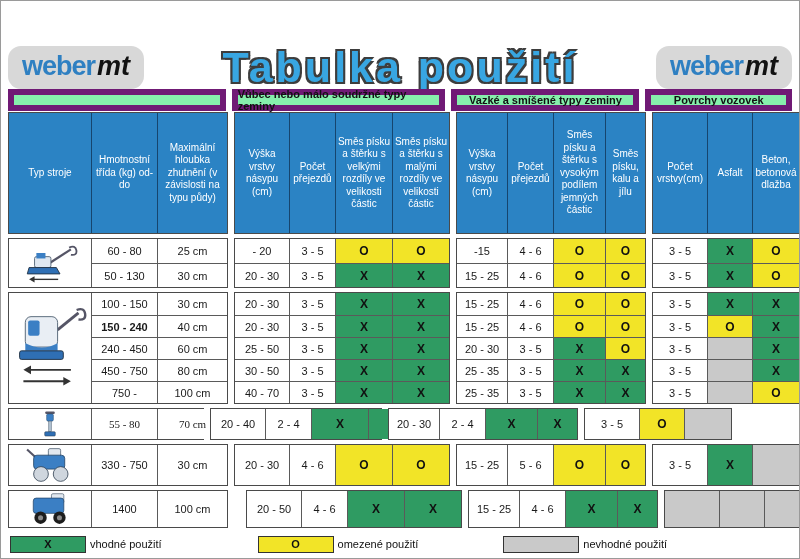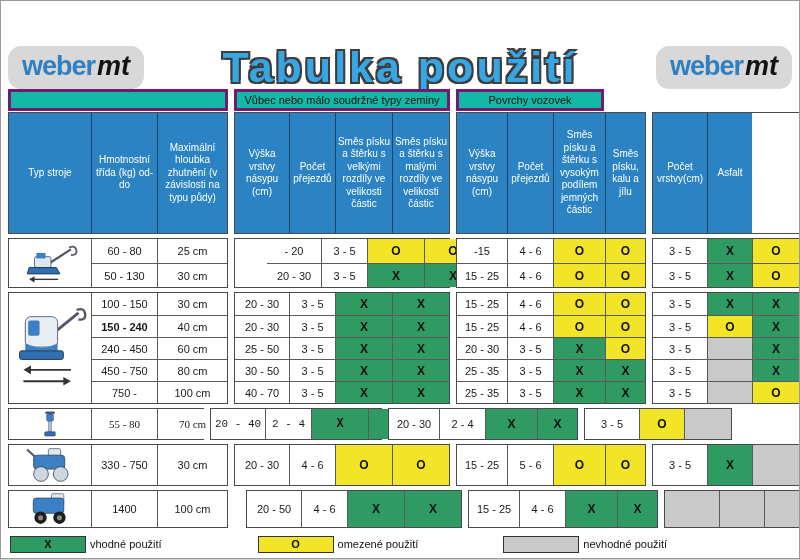--- a/index.html
+++ b/index.html
@@ -10,22 +10,22 @@
   .hdr{display:flex;align-items:flex-end;justify-content:space-between;height:78px;padding-top:4px;}
   .logo{background:#d8d8d8;border-radius:13px;padding:5px 14px 7px 14px;display:flex;align-items:baseline;margin-top:4px;}
   .logo .lw{color:#2f80c2;font-weight:800;font-size:27px;letter-spacing:-1px;}
   .logo .lm{color:#121212;font-weight:800;font-style:italic;font-size:27px;margin-left:2px;}
   .titlebox{flex:1;text-align:center;}
   .title{font-size:43px;font-weight:800;letter-spacing:3px;color:#38a6e2;line-height:1.0;
          text-shadow:-2px -2px 0 #3d3d3d,2px -2px 0 #3d3d3d,-2px 2px 0 #3d3d3d,2px 2px 0 #3d3d3d;}
   .subtitle{font-size:10px;color:#333;margin-top:6px;}
   
   .trow{display:flex;column-gap:6px;}
-  .lblbox{box-sizing:border-box;border:3px solid #701a75;height:22px;display:flex;align-items:center;
-          justify-content:center;font-weight:normal;font-size:11px;color:#111;background:#14b8a6;}
+  .lblbox{box-sizing:border-box;border:6px solid #701a75;height:22px;display:flex;align-items:center;
+          justify-content:center;font-weight:bold;font-size:11px;color:#111;background:#86efac;}
   .gbox{box-sizing:border-box;border:1px solid #4a4a4a;display:grid;background:#fff;}
   .bluerow{margin-top:1px;}
   .bluebox{height:122px;}
   .bhead{background:#2b83c4;color:#fff;font-size:10px;line-height:1.25;display:flex;align-items:center;
          justify-content:center;text-align:center;padding:2px 1px;box-sizing:border-box;}
   .blk{margin-top:4px;}
   .dcell{display:flex;align-items:center;justify-content:center;font-size:11px;color:#1a1a1a;
          background:#fff;box-sizing:border-box;}
   .icell{display:flex;align-items:center;justify-content:center;box-sizing:border-box;background:#fff;}
   .mark{display:flex;align-items:center;justify-content:center;font-weight:700;font-size:12px;
@@ -58,20 +58,21 @@
     <div class="logo">
       <span class="lw">weber</span>
       <span class="lm">mt</span>
     </div>
   </div>
 
   <div id="table-area">
       <div class="trow">
         <div class="lblbox" style="width: 220px;"></div>
         <div class="lblbox" style="width: 216px;">Vůbec nebo málo soudržné typy zeminy</div>
+        <div class="lblbox" style="width: 190px;">Vazké a smíšené typy zeminy</div>
         <div class="lblbox" style="width: 148px;">Povrchy vozovek</div>
       </div>
       <div class="trow bluerow">
         <div class="gbox bluebox" style="width: 220px; grid-template-columns: 82px 66px 70px;">
           <div class="bhead">Typ stroje</div>
           <div class="bhead blb">Hmotnostní třída (kg) od-do</div>
           <div class="bhead blb">Maximální hloubka zhutnění (v závislosti na typu půdy)</div>
         </div>
         <div class="gbox bluebox" style="width: 216px; grid-template-columns: 54px 46px 57px 57px;">
           <div class="bhead">Výška vrstvy násypu (cm)</div>
@@ -81,41 +82,42 @@
         </div>
         <div class="gbox bluebox" style="width: 190px; grid-template-columns: 50px 46px 52px 40px;">
           <div class="bhead">Výška vrstvy násypu (cm)</div>
           <div class="bhead blb">Počet přejezdů</div>
           <div class="bhead blb">Směs písku a štěrku s vysokým podílem jemných částic</div>
           <div class="bhead blb">Směs písku, kalu a jílu</div>
         </div>
         <div class="gbox bluebox" style="width: 148px; grid-template-columns: 54px 45px 47px;">
           <div class="bhead">Počet vrstvy(cm)</div>
           <div class="bhead blb">Asfalt</div>
+          <div class="bhead blb">Beton, betonová dlažba</div>
         </div>
       </div>
       <div class="trow blk">
         <div class="gbox" style="width: 220px; grid-template-columns: 82px 66px 70px; grid-template-rows: repeat(2, 24px);">
           <div class="icell" style="grid-area: 1 / 1 / span 2;">
             <svg width="64" height="40" viewBox="0 0 70 44">
               <line x1="30" y1="25" x2="58" y2="7" stroke="#556" stroke-width="2.5"></line>
               <path d="M56 5 q7 -3 8 3 q1 6 -6 5" fill="none" stroke="#556" stroke-width="2"></path>
               <rect x="18" y="15" width="18" height="12" rx="2" fill="#dfe7f0" stroke="#567"></rect>
               <rect x="20" y="11" width="10" height="6" fill="#3b7fc4"></rect>
               <path d="M12 27 L42 27 L46 34 L10 34 Z" fill="#2f6fb4" stroke="#234"></path>
               <line x1="14" y1="40" x2="44" y2="40" stroke="#333" stroke-width="1.5"></line>
               <path d="M12 40 l6 -3.5 v7 z" fill="#333"></path>
             </svg>
           </div>
           <div class="dcell bl" style="grid-area: 1 / 2;">60 - 80</div>
           <div class="dcell bl" style="grid-area: 1 / 3;">25 cm</div>
           <div class="dcell bl bt" style="grid-area: 2 / 2;">50 - 130</div>
           <div class="dcell bl bt" style="grid-area: 2 / 3;">30 cm</div>
         </div>
-        <div class="gbox" style="width: 216px; grid-template-columns: 54px 46px 57px 57px; grid-template-rows: repeat(2, 24px); padding-left: 32px;">
+        <div class="gbox" style="width: 216px; grid-template-columns: 54px 46px 57px 57px; grid-template-rows: repeat(2, 24px);">
           <div class="dcell">- 20</div>
           <div class="dcell bl">3 - 5</div>
           <div class="mark mark-o bl">O</div>
           <div class="mark mark-o bl">O</div>
           <div class="dcell bt">20 - 30</div>
           <div class="dcell bl bt">3 - 5</div>
           <div class="mark mark-x bl bt">X</div>
           <div class="mark mark-x bl bt">X</div>
         </div>
         <div class="gbox" style="width: 190px; grid-template-columns: 50px 46px 52px 40px; grid-template-rows: repeat(2, 24px);">
@@ -232,21 +234,21 @@
             <svg width="30" height="27" viewBox="0 0 40 56">
               <rect x="10" y="1" width="20" height="5" rx="2.5" fill="#556"></rect>
               <rect x="13" y="6" width="14" height="15" rx="3" fill="#3b7fc4" stroke="#246"></rect>
               <rect x="17" y="21" width="6" height="22" fill="#aebfce" stroke="#567"></rect>
               <rect x="9" y="43" width="22" height="9" rx="2" fill="#2f6fb4" stroke="#234"></rect>
             </svg>
           </div>
           <div class="dcell bl" style="grid-area: 1 / 2;">55 - 80</div>
           <div class="dcell bl" style="grid-area: 1 / 3;">70 cm</div>
         </div>
-        <div class="gbox" style="width: 172px; grid-template-columns: 54px 46px 57px 57px; grid-template-rows: repeat(1, 30px); font-family: Liberation Mono, monospace;">
+        <div class="gbox" style="width: 172px; grid-template-columns: 54px 46px 57px 57px; grid-template-rows: repeat(1, 30px);">
           <div class="dcell">20 - 40</div>
           <div class="dcell bl">2 - 4</div>
           <div class="mark mark-x bl">X</div>
           <div class="mark mark-x bl">X</div>
         </div>
         <div class="gbox" style="width: 190px; grid-template-columns: 50px 46px 52px 40px; grid-template-rows: repeat(1, 30px);">
           <div class="dcell">20 - 30</div>
           <div class="dcell bl">2 - 4</div>
           <div class="mark mark-x bl">X</div>
           <div class="mark mark-x bl">X</div>

